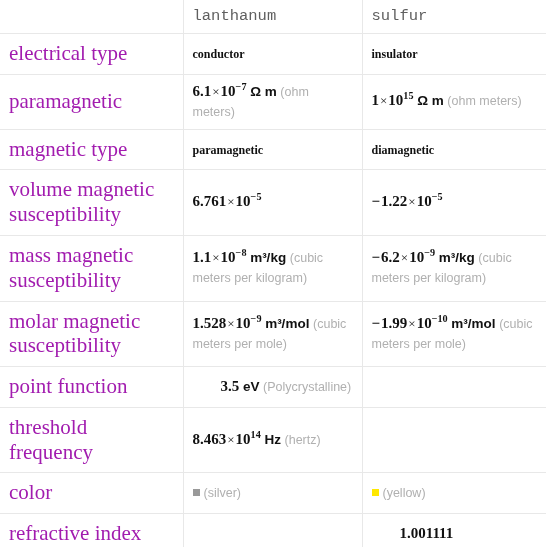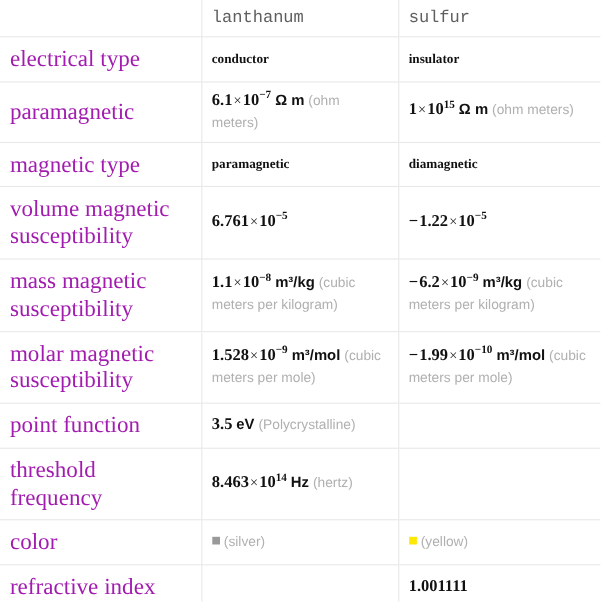--- a/index.html
+++ b/index.html
@@ -71,20 +71,21 @@
   }
   .num {
     font-family: "Liberation Serif", serif;
     font-weight: bold;
     font-size: 15px;
     color: #111111;
     white-space: nowrap;
   }
   .num.plain {
     font-weight: bold;
+    margin-left: 28px;
   }
   .word {
     font-family: "Liberation Serif", serif;
     font-weight: bold;
     font-size: 12px;
     color: #111111;
   }
   .unit {
     font-family: "Liberation Sans", sans-serif;
     font-weight: bold;

